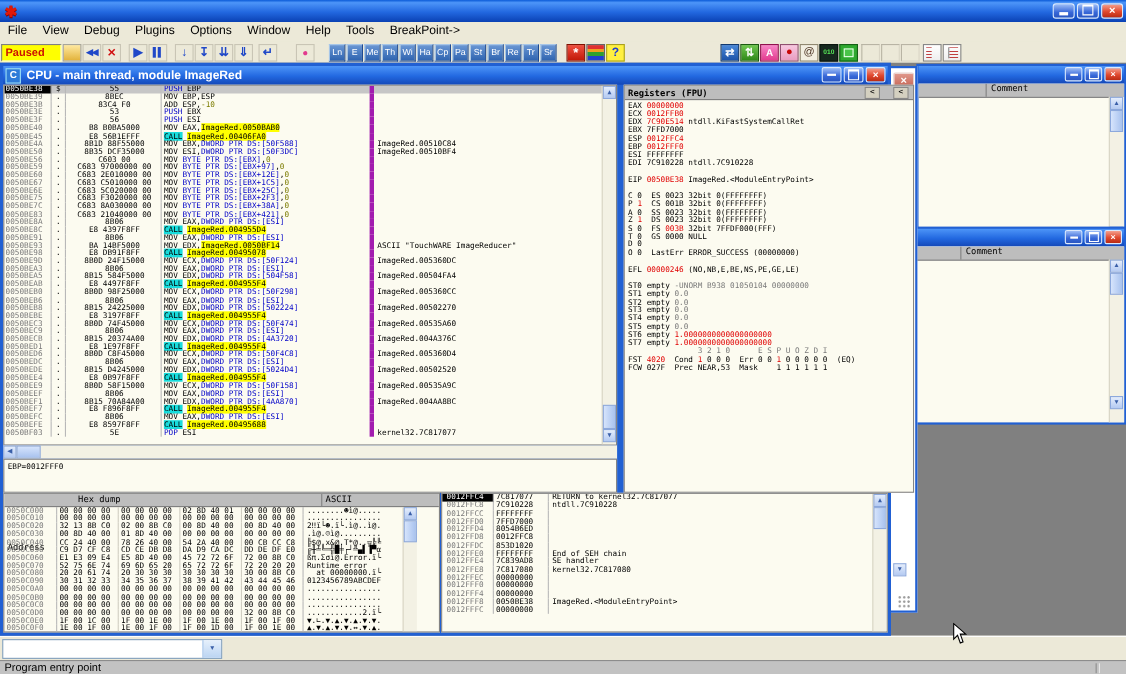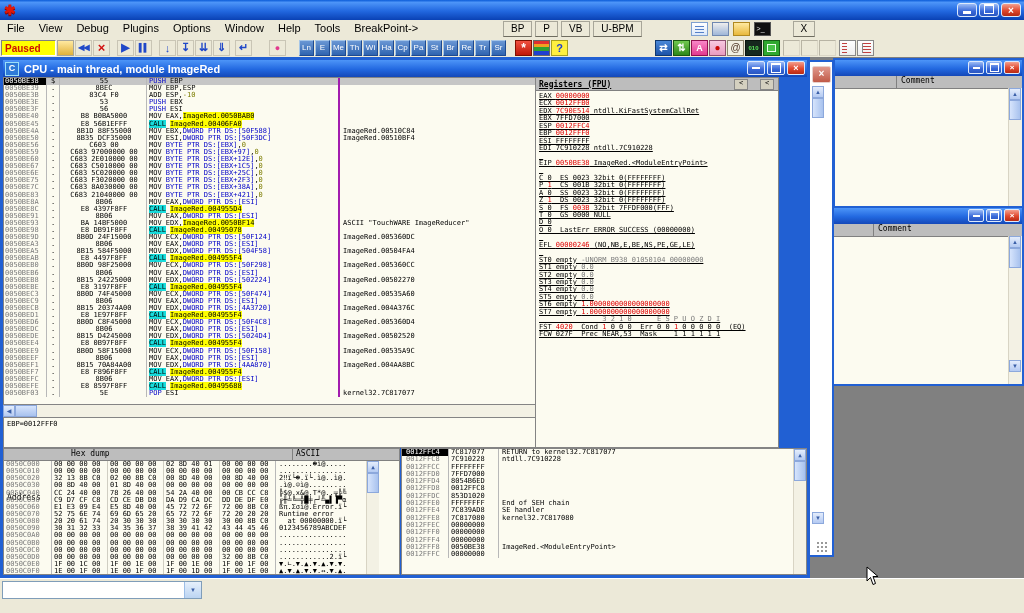--- a/index.html
+++ b/index.html
@@ -86,30 +86,30 @@
      display:flex;align-items:center;justify-content:center;}
   .cwbtn.close{background:linear-gradient(180deg,#F4A08E,#E0492F 55%,#B82A12);font-weight:bold;}
   
   .p-disasm{left:0;top:17px;width:558px;height:328px;}
   .disasm-rows{position:absolute;left:0;top:0;right:12px;bottom:0;overflow:hidden;}
   .drow{display:flex;height:7.1px;line-height:7.2px;white-space:pre;}
   .ca{width:43px;flex:0 0 43px;color:#7A7A7A;border-right:1px solid #B8B8B8;padding-left:1px;box-sizing:border-box;}
   .ca.sel{background:#000;color:#FFF;}
   .cp{width:13px;flex:0 0 13px;text-align:center;border-right:1px solid #B8B8B8;box-sizing:border-box;}
   .cb{width:87px;flex:0 0 87px;padding-left:2px;border-right:1px solid #B8B8B8;box-sizing:border-box;text-align:center;}
-  .ci{width:193px;flex:0 0 193px;padding-left:2px;border-right:2px solid #a21caf;box-sizing:border-box;}
+  .ci{width:193px;flex:0 0 193px;padding-left:2px;border-right:4px solid #a21caf;box-sizing:border-box;}
   .cc{flex:1;padding-left:3px;}
   .drow.sel .cp,.drow.sel .cb,.drow.sel .ci,.drow.sel .cc{background:#C6C6C6;}
   .sb{color:#0000C8;} .sy{background:#FFFF00;} .sc{background:#18DCDC;} .so{color:#7C7C00;}
   .dvs{top:0;bottom:0;right:0;}
   .p-hscroll{position:absolute;left:0;top:345px;width:558px;}
   
   .p-info{left:0;top:357px;width:558px;height:31px;padding:2px 0 0 3px;}
   
-  .p-regs{left:532px;top:17px;width:244px;height:371px;text-decoration:underline;}
+  .p-regs{left:564px;top:17px;width:264px;height:371px;}
   .regs-hdr{height:12px;background:#BDBDBD;border-bottom:1px solid #808080;display:flex;align-items:center;
      font-family:"DejaVu Sans Mono",monospace;font-size:8px;font-weight:bold;padding-left:3px;position:relative;}
   .rhbtn{position:absolute;top:1px;width:12px;height:9px;background:#D4D0C0;border:1px solid #888;
      font-size:7px;line-height:7px;text-align:center;font-weight:normal;}
   .reg-line{height:7.45px;line-height:7.5px;white-space:pre;padding-left:3px;}
   .tr{color:#E00000;} .tg{color:#7A7A7A;}
   
   .p-dump{left:0;top:388px;width:397px;height:127px;}
   .dump-hdr{height:11px;background:#BDBDBD;border-bottom:1px solid #808080;display:flex;
      font-family:"DejaVu Sans Mono",monospace;font-size:8px;}
@@ -190,35 +190,20 @@
         <div class="menu-item">File</div>
         <div class="menu-item">View</div>
         <div class="menu-item">Debug</div>
         <div class="menu-item">Plugins</div>
         <div class="menu-item">Options</div>
         <div class="menu-item">Window</div>
         <div class="menu-item">Help</div>
         <div class="menu-item">Tools</div>
         <div class="menu-item">BreakPoint-&gt;</div>
       </div>
-    <div class="plugin-strip">
-      <span id="plugin-buttons" style="display:flex;align-items:center;">
-          <div class="pbtn">BP</div>
-          <div class="pbtn">P</div>
-          <div class="pbtn">VB</div>
-          <div class="pbtn">U-BPM</div>
-        </span>
-      <span class="mi-gap"></span>
-      <span class="mi mi-doc"></span>
-      <span class="mi mi-calc"></span>
-      <span class="mi mi-folder"></span>
-      <span class="mi mi-console">&gt;_</span>
-      <span style="width:18px;"></span>
-      <span class="pbtn">X</span>
-    </div>
   </div>
 
   <div class="toolbar">
     <div class="paused">Paused</div>
     <div id="tool-buttons" style="display:flex;align-items:center;">
         <div class="tbtn k-folder"></div>
         <div class="tbtn k-blue2">◀◀</div>
         <div class="tbtn k-redx">×</div>
         <div class="gap" style="width: 6px;"></div>
         <div class="tbtn k-blue">▶</div>
@@ -514,19 +499,23 @@
     </div>
   </div>
 
   <div class="cmdbar">
     <div class="combo">
       <div class="combo-val"></div>
       <div class="combo-btn">▼</div>
     </div>
   </div>
 
+  <div class="statusbar">
+    <span>Program entry point</span>
+    <div class="sb-div"></div>
+  </div>
 
   <div class="cursor">
     <svg width="13" height="21" viewBox="0 0 13 21">
         <polygon points="1,1 1,15 4.5,11.5 7,18.5 9.5,17.5 7,10.5 12,10.5" fill="#FFFFFF" stroke="#000000" stroke-width="1"></polygon>
       </svg>
   </div>
 </div>
 
 </body></html>

